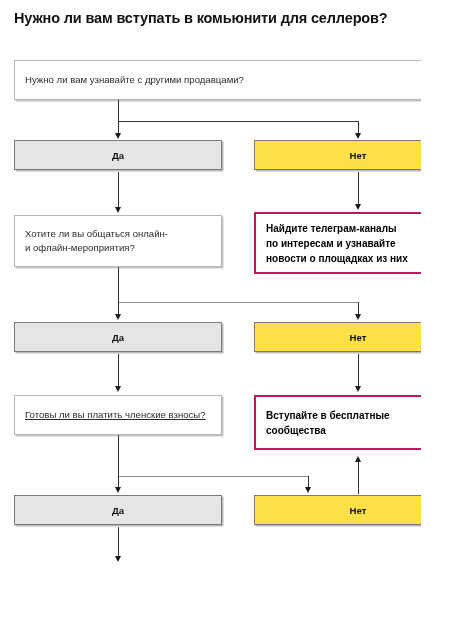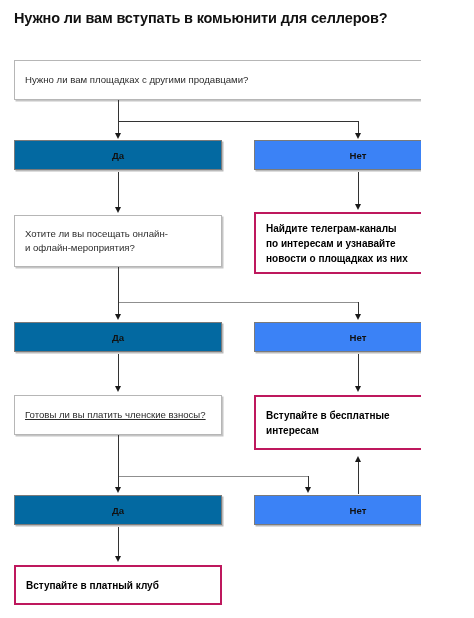--- a/index.html
+++ b/index.html
@@ -61,22 +61,22 @@
   }
 
   .node-pill {
     border: 1px solid #7a7a7a;
     box-shadow: 1.5px 1.5px 0 0 rgba(140,140,140,0.6);
     justify-content: center;
     font-size: 9.6px;
     font-weight: bold;
     color: #111111;
   }
-  .pill-yes { background: #0369a1; justify-content: center; }
-  .pill-no  { background: #3b82f6; }
+  .pill-yes { background: #e5e5e5; justify-content: center; }
+  .pill-no  { background: #fde047; }
 
   .node-label { display: block; white-space: pre-line; }
 
   
   .vline {
     position: absolute;
     width: 1px;
     background: #333333;
   }
   .hline {
@@ -102,21 +102,21 @@
   }
 </style>
 </head>
 <body>
 
 <div id="canvas">
 
   <div class="chart-title">Нужно ли вам вступать в комьюнити для селлеров?</div>
 
   <div class="node node-question" style="left:14px; top:60px; width:448px; height:40px;">
-    <span class="node-label">Нужно ли вам площадках с другими продавцами?</span>
+    <span class="node-label">Нужно ли вам узнавайте с другими продавцами?</span>
   </div>
 
   <div class="vline" style="left:118px; top:100px; height:22px;"></div>
   <div class="hline hline-dark" style="left:118px; top:121px; width:241px;"></div>
   <div class="vline" style="left:118px; top:121px; height:13px;"></div>
   <div class="arrow-down" style="left:115px; top:133px;"></div>
   <div class="vline" style="left:358px; top:121px; height:13px;"></div>
   <div class="arrow-down" style="left:355px; top:133px;"></div>
 
   <div class="node node-pill pill-yes" style="left:14px; top:140px; width:208px; height:30px;">
@@ -126,21 +126,21 @@
     <span class="node-label">Нет</span>
   </div>
 
   <div class="vline" style="left:118px; top:172px; height:36px;"></div>
   <div class="arrow-down" style="left:115px; top:207px;"></div>
 
   <div class="vline" style="left:358px; top:172px; height:33px;"></div>
   <div class="arrow-down" style="left:355px; top:204px;"></div>
 
   <div class="node node-question" style="left:14px; top:215px; width:208px; height:52px;">
-    <span class="node-label">Хотите ли вы посещать онлайн-
+    <span class="node-label">Хотите ли вы общаться онлайн-
 и офлайн-мероприятия?</span>
   </div>
 
   <div class="node node-answer" style="left:254px; top:212px; width:208px; height:62px;">
     <span class="node-label">Найдите телеграм-каналы
 по интересам и узнавайте
 новости о площадках из них</span>
   </div>
 
   <div class="vline" style="left:118px; top:267px; height:36px;"></div>
@@ -162,21 +162,21 @@
 
   <div class="vline" style="left:358px; top:354px; height:33px;"></div>
   <div class="arrow-down" style="left:355px; top:386px;"></div>
 
   <div class="node node-question" style="left:14px; top:395px; width:208px; height:40px;text-decoration:underline;">
     <span class="node-label">Готовы ли вы платить членские взносы?</span>
   </div>
 
   <div class="node node-answer" style="left:254px; top:395px; width:208px; height:55px;">
     <span class="node-label">Вступайте в бесплатные
-интересам</span>
+сообщества</span>
   </div>
 
   <div class="vline" style="left:118px; top:435px; height:42px;"></div>
   <div class="hline" style="left:118px; top:476px; width:191px;"></div>
   <div class="vline" style="left:118px; top:476px; height:12px;"></div>
   <div class="arrow-down" style="left:115px; top:487px;"></div>
   <div class="vline" style="left:308px; top:476px; height:12px;"></div>
   <div class="arrow-down" style="left:305px; top:487px;"></div>
 
   <div class="vline" style="left:358px; top:461px; height:33px;"></div>
@@ -185,17 +185,14 @@
   <div class="node node-pill pill-yes" style="left:14px; top:495px; width:208px; height:30px;">
     <span class="node-label">Да</span>
   </div>
   <div class="node node-pill pill-no" style="left:254px; top:495px; width:208px; height:30px;">
     <span class="node-label">Нет</span>
   </div>
 
   <div class="vline" style="left:118px; top:527px; height:30px;"></div>
   <div class="arrow-down" style="left:115px; top:556px;"></div>
 
-  <div class="node node-answer" style="left:14px; top:565px; width:208px; height:40px;">
-    <span class="node-label">Вступайте в платный клуб</span>
-  </div>
 
 </div>
 
 </body></html>

